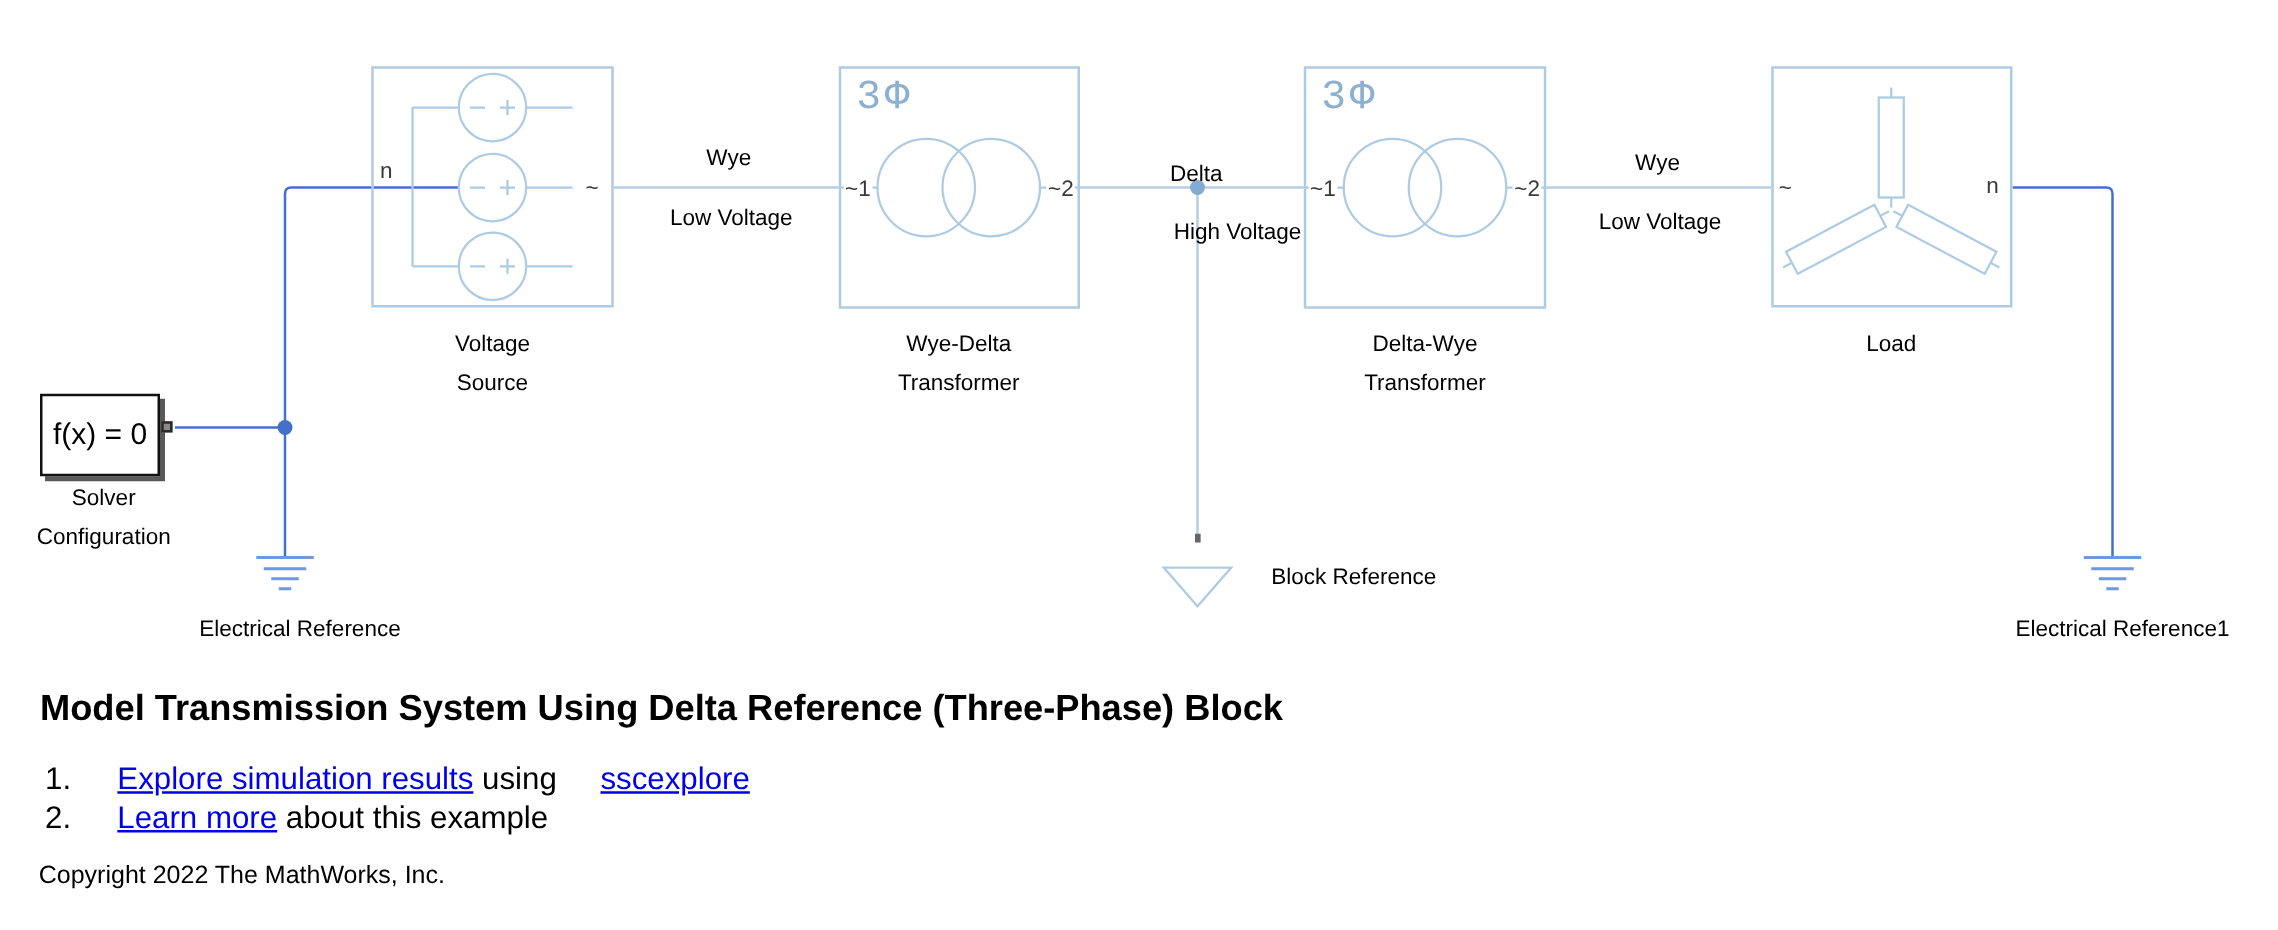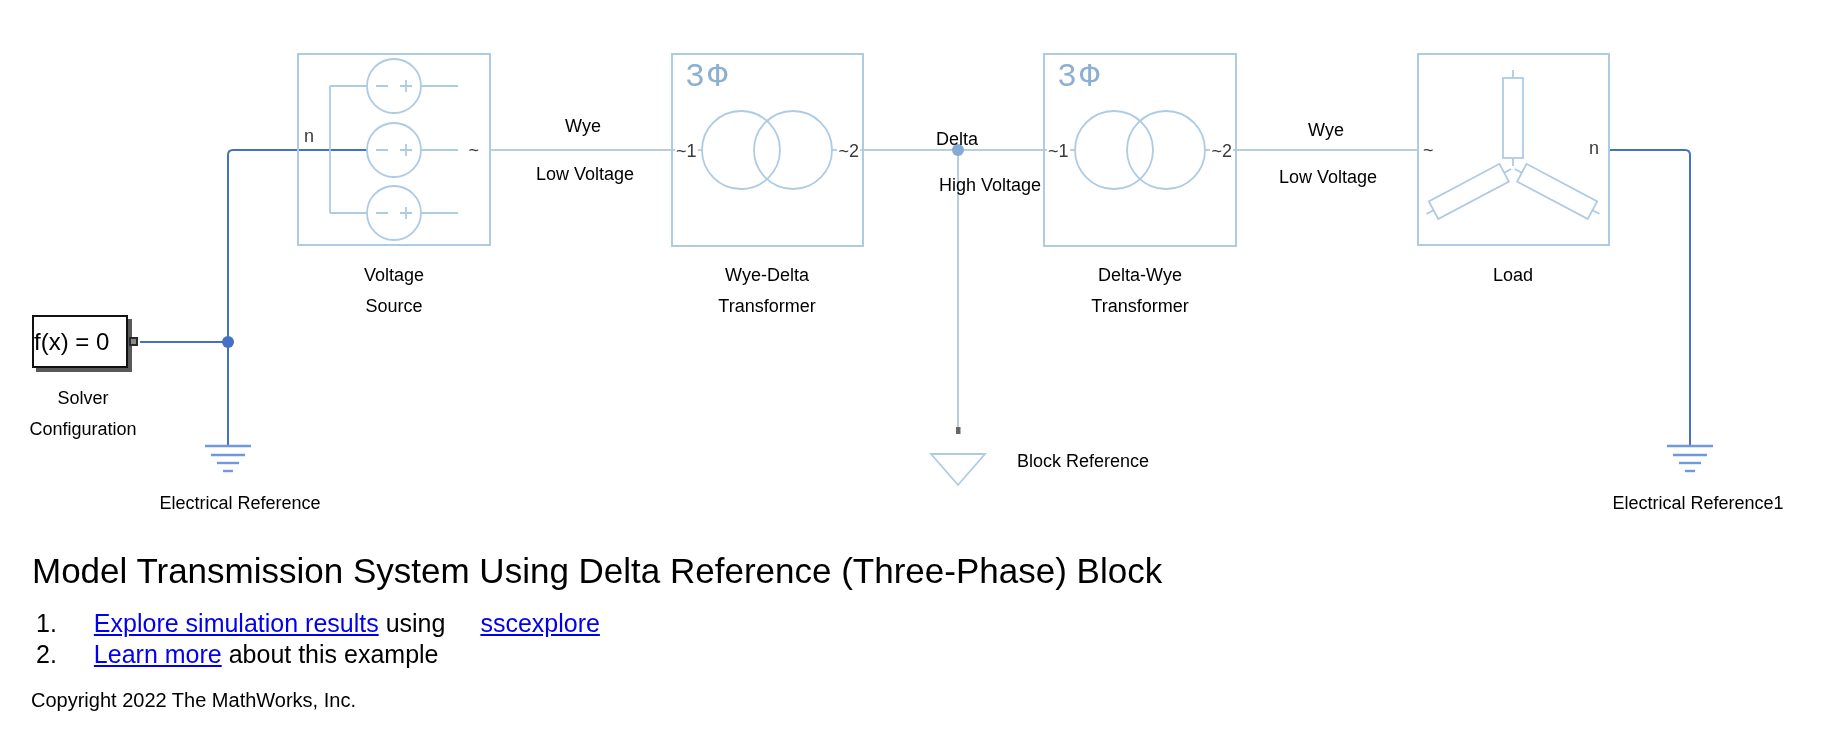--- a/index.html
+++ b/index.html
@@ -28,38 +28,38 @@
     position:absolute;font-size:18px;line-height:1;color:#3a3a3a;
     font-family:"Liberation Sans",sans-serif;
   }
   .port.onwire{background:#fff;padding:0 1px;}
   .badge{
     position:absolute;left:12px;top:4px;font-size:33px;letter-spacing:3px;
     color:var(--badge_text,#8cb0d0);font-family:Liberation Mono, monospace;
   }
   
   #solver{
-    position:absolute;left:32px;top:315px;width:96px;height:53px;
+    position:absolute;left:32px;top:315px;width:96px;height:66px;
     background:#fff;border:2px solid #111;box-sizing:border-box;
     box-shadow:4px 4px 0 #595959;
-    display:flex;align-items:center;
+    display:flex;align-items:center;justify-content:center;
     font-size:24px;
   }
   #solver-port{
     position:absolute;left:129px;top:337px;width:9px;height:9px;
     background:#8a8a8a;border:2px solid #2a2a2a;box-sizing:border-box;
   }
   
   .lbl{
     position:absolute;font-size:18px;line-height:31px;text-align:center;
     transform:translateX(-50%);white-space:nowrap;
   }
   .lbl-left{transform:none;text-align:left;}
   
-  .title{position:absolute;left:32px;top:551px;font-size:35px;font-weight:normal;white-space:nowrap;}
+  .title{position:absolute;left:32px;top:551px;font-size:29px;font-weight:bold;white-space:nowrap;}
   .list-line{position:absolute;left:36px;font-size:25px;white-space:nowrap;}
   .list-line .num{margin-right:9px;}
   .list-line a{color:var(--link,#0000ee);text-decoration:underline;cursor:pointer;margin-left:28px;}
   .copyright{position:absolute;left:31px;top:689px;font-size:20px;white-space:nowrap;}
 </style>
 </head>
 <body>
 
 <div id="canvas">
 

